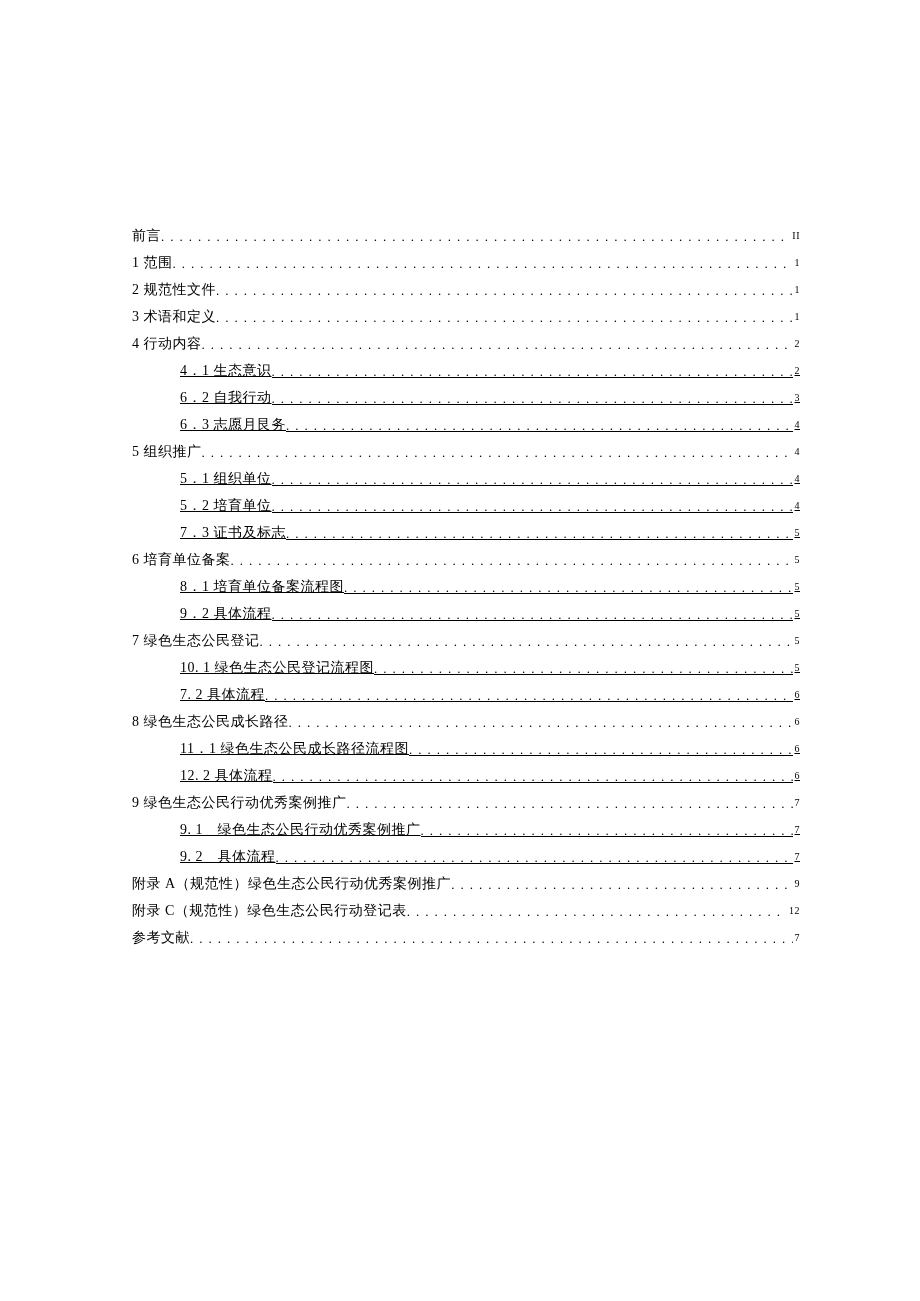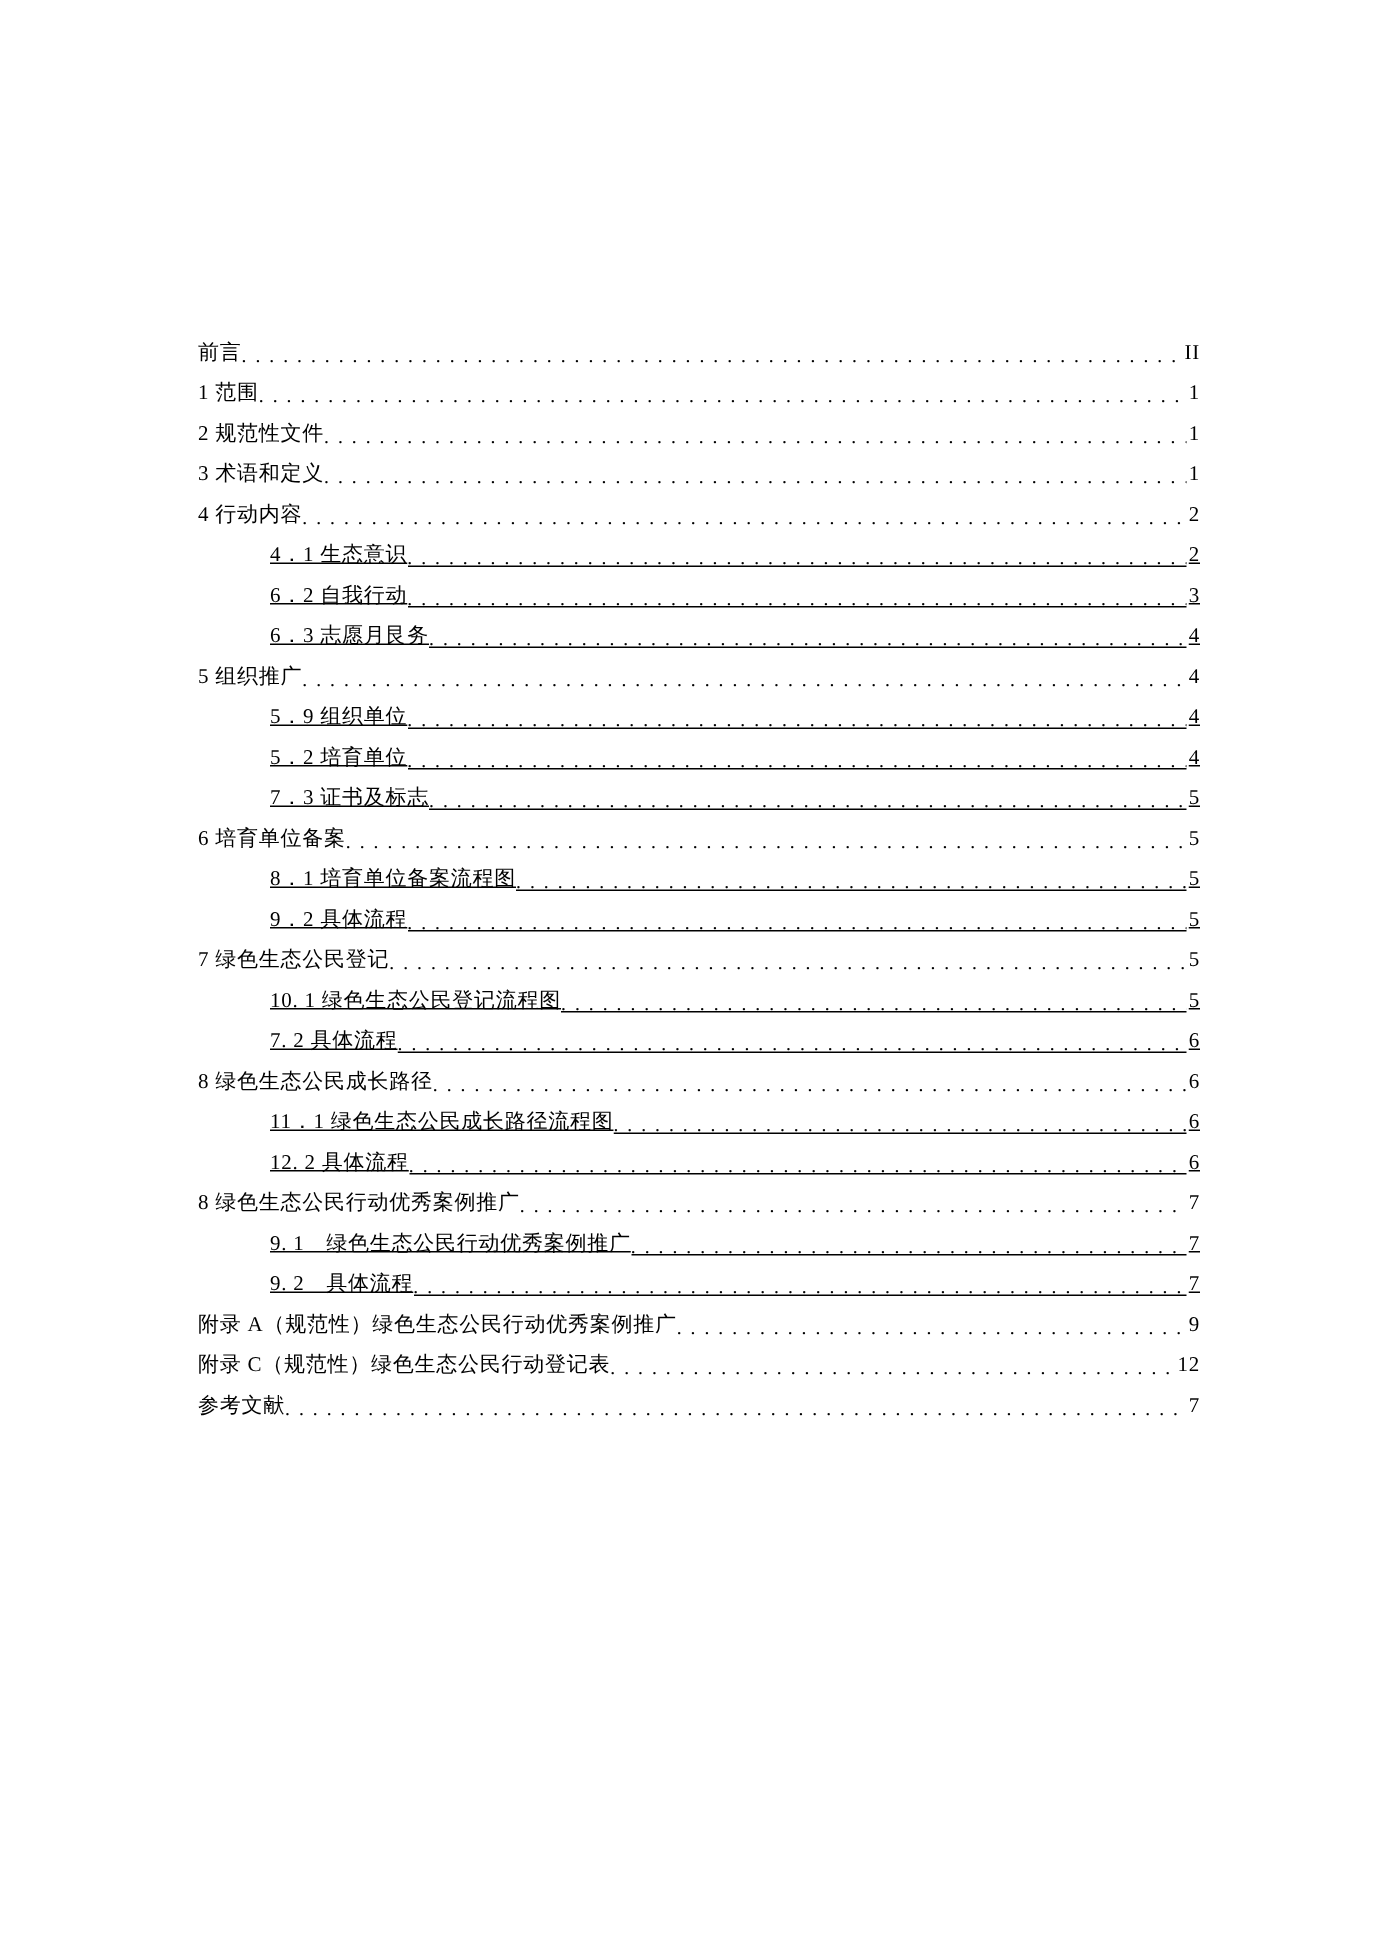--- a/index.html
+++ b/index.html
@@ -40,21 +40,21 @@
     font-size: 13px;
     position: relative;
     top: 1px;
   }
   .toc-dots::before {
     content: "........................................................................................................................................................";
   }
   .toc-page {
     flex: 0 0 auto;
     padding-left: 2px;
-    font-size: 14px;
+    font-size: 10px;
   }
 </style>
 </head>
 <body>
 
 <div class="page" id="toc-container">
     <div class="toc-entry">
       <span class="toc-label">前言</span>
       <span class="toc-dots"></span>
       <span class="toc-page">II</span>
@@ -93,21 +93,21 @@
       <span class="toc-label">6．3 志愿月艮务</span>
       <span class="toc-dots"></span>
       <span class="toc-page">4</span>
     </div>
     <div class="toc-entry">
       <span class="toc-label">5 组织推广</span>
       <span class="toc-dots"></span>
       <span class="toc-page">4</span>
     </div>
     <div class="toc-entry indent1">
-      <span class="toc-label">5．9 组织单位</span>
+      <span class="toc-label">5．1 组织单位</span>
       <span class="toc-dots"></span>
       <span class="toc-page">4</span>
     </div>
     <div class="toc-entry indent1">
       <span class="toc-label">5．2 培育单位</span>
       <span class="toc-dots"></span>
       <span class="toc-page">4</span>
     </div>
     <div class="toc-entry indent1">
       <span class="toc-label">7．3 证书及标志</span>
@@ -153,21 +153,21 @@
       <span class="toc-label">11．1 绿色生态公民成长路径流程图</span>
       <span class="toc-dots"></span>
       <span class="toc-page">6</span>
     </div>
     <div class="toc-entry indent1">
       <span class="toc-label">12. 2 具体流程</span>
       <span class="toc-dots"></span>
       <span class="toc-page">6</span>
     </div>
     <div class="toc-entry">
-      <span class="toc-label">8 绿色生态公民行动优秀案例推广</span>
+      <span class="toc-label">9 绿色生态公民行动优秀案例推广</span>
       <span class="toc-dots"></span>
       <span class="toc-page">7</span>
     </div>
     <div class="toc-entry indent1">
       <span class="toc-label">9. 1　绿色生态公民行动优秀案例推广</span>
       <span class="toc-dots"></span>
       <span class="toc-page">7</span>
     </div>
     <div class="toc-entry indent1">
       <span class="toc-label">9. 2　具体流程</span>

